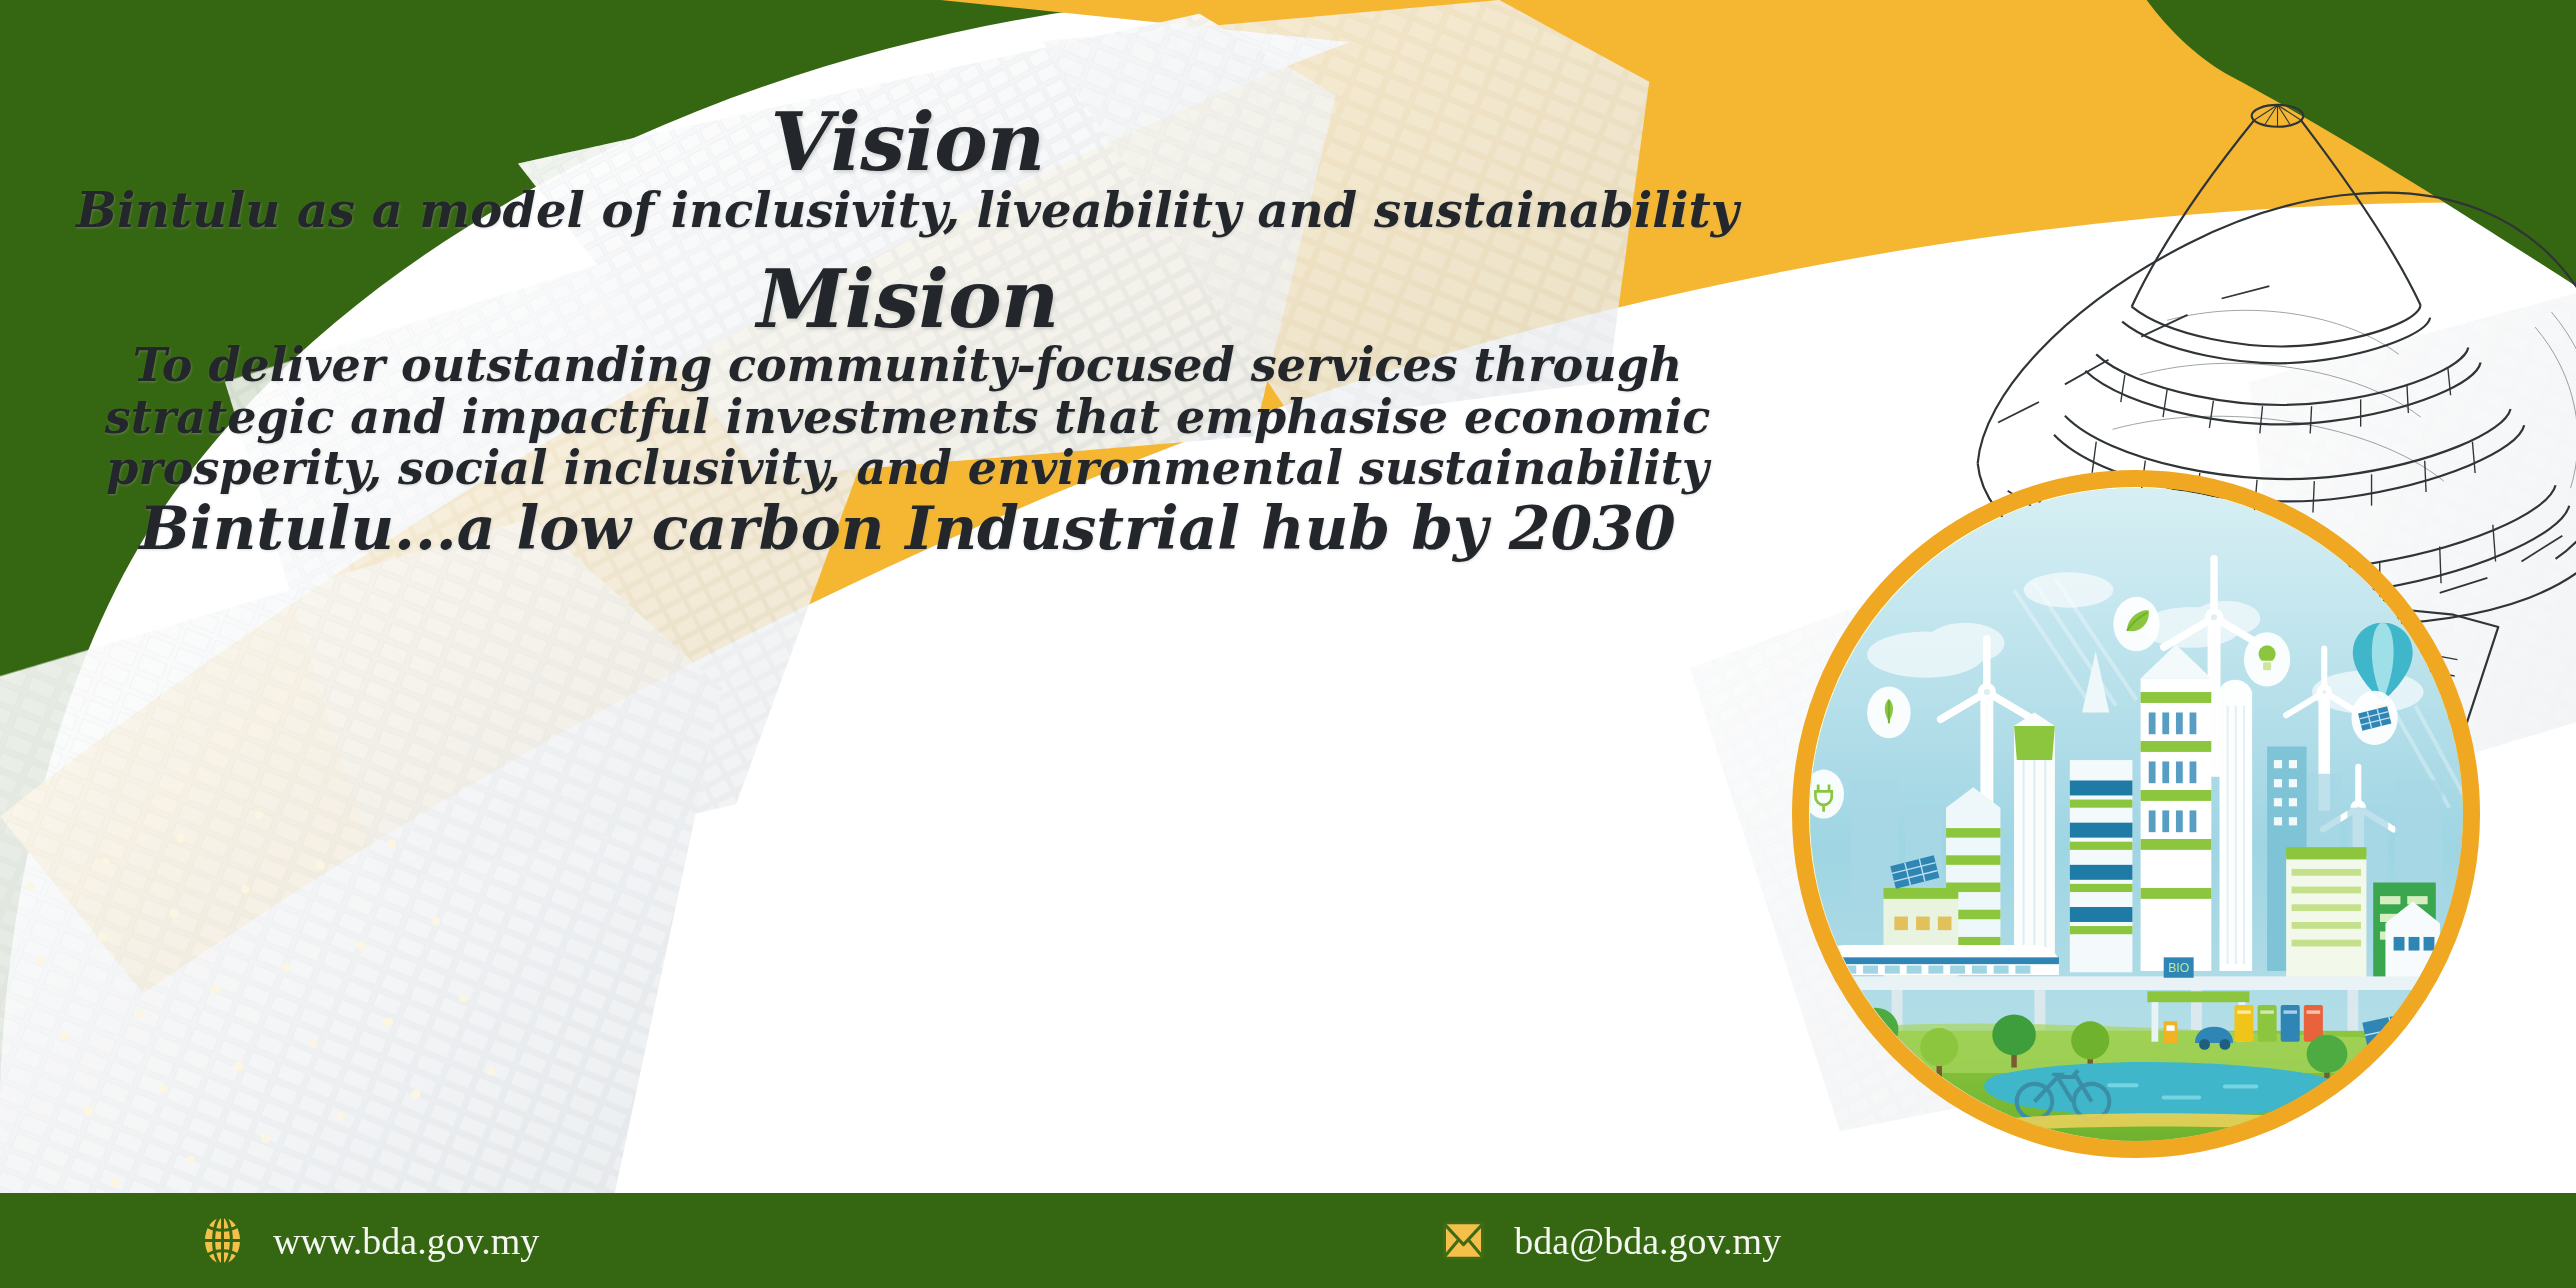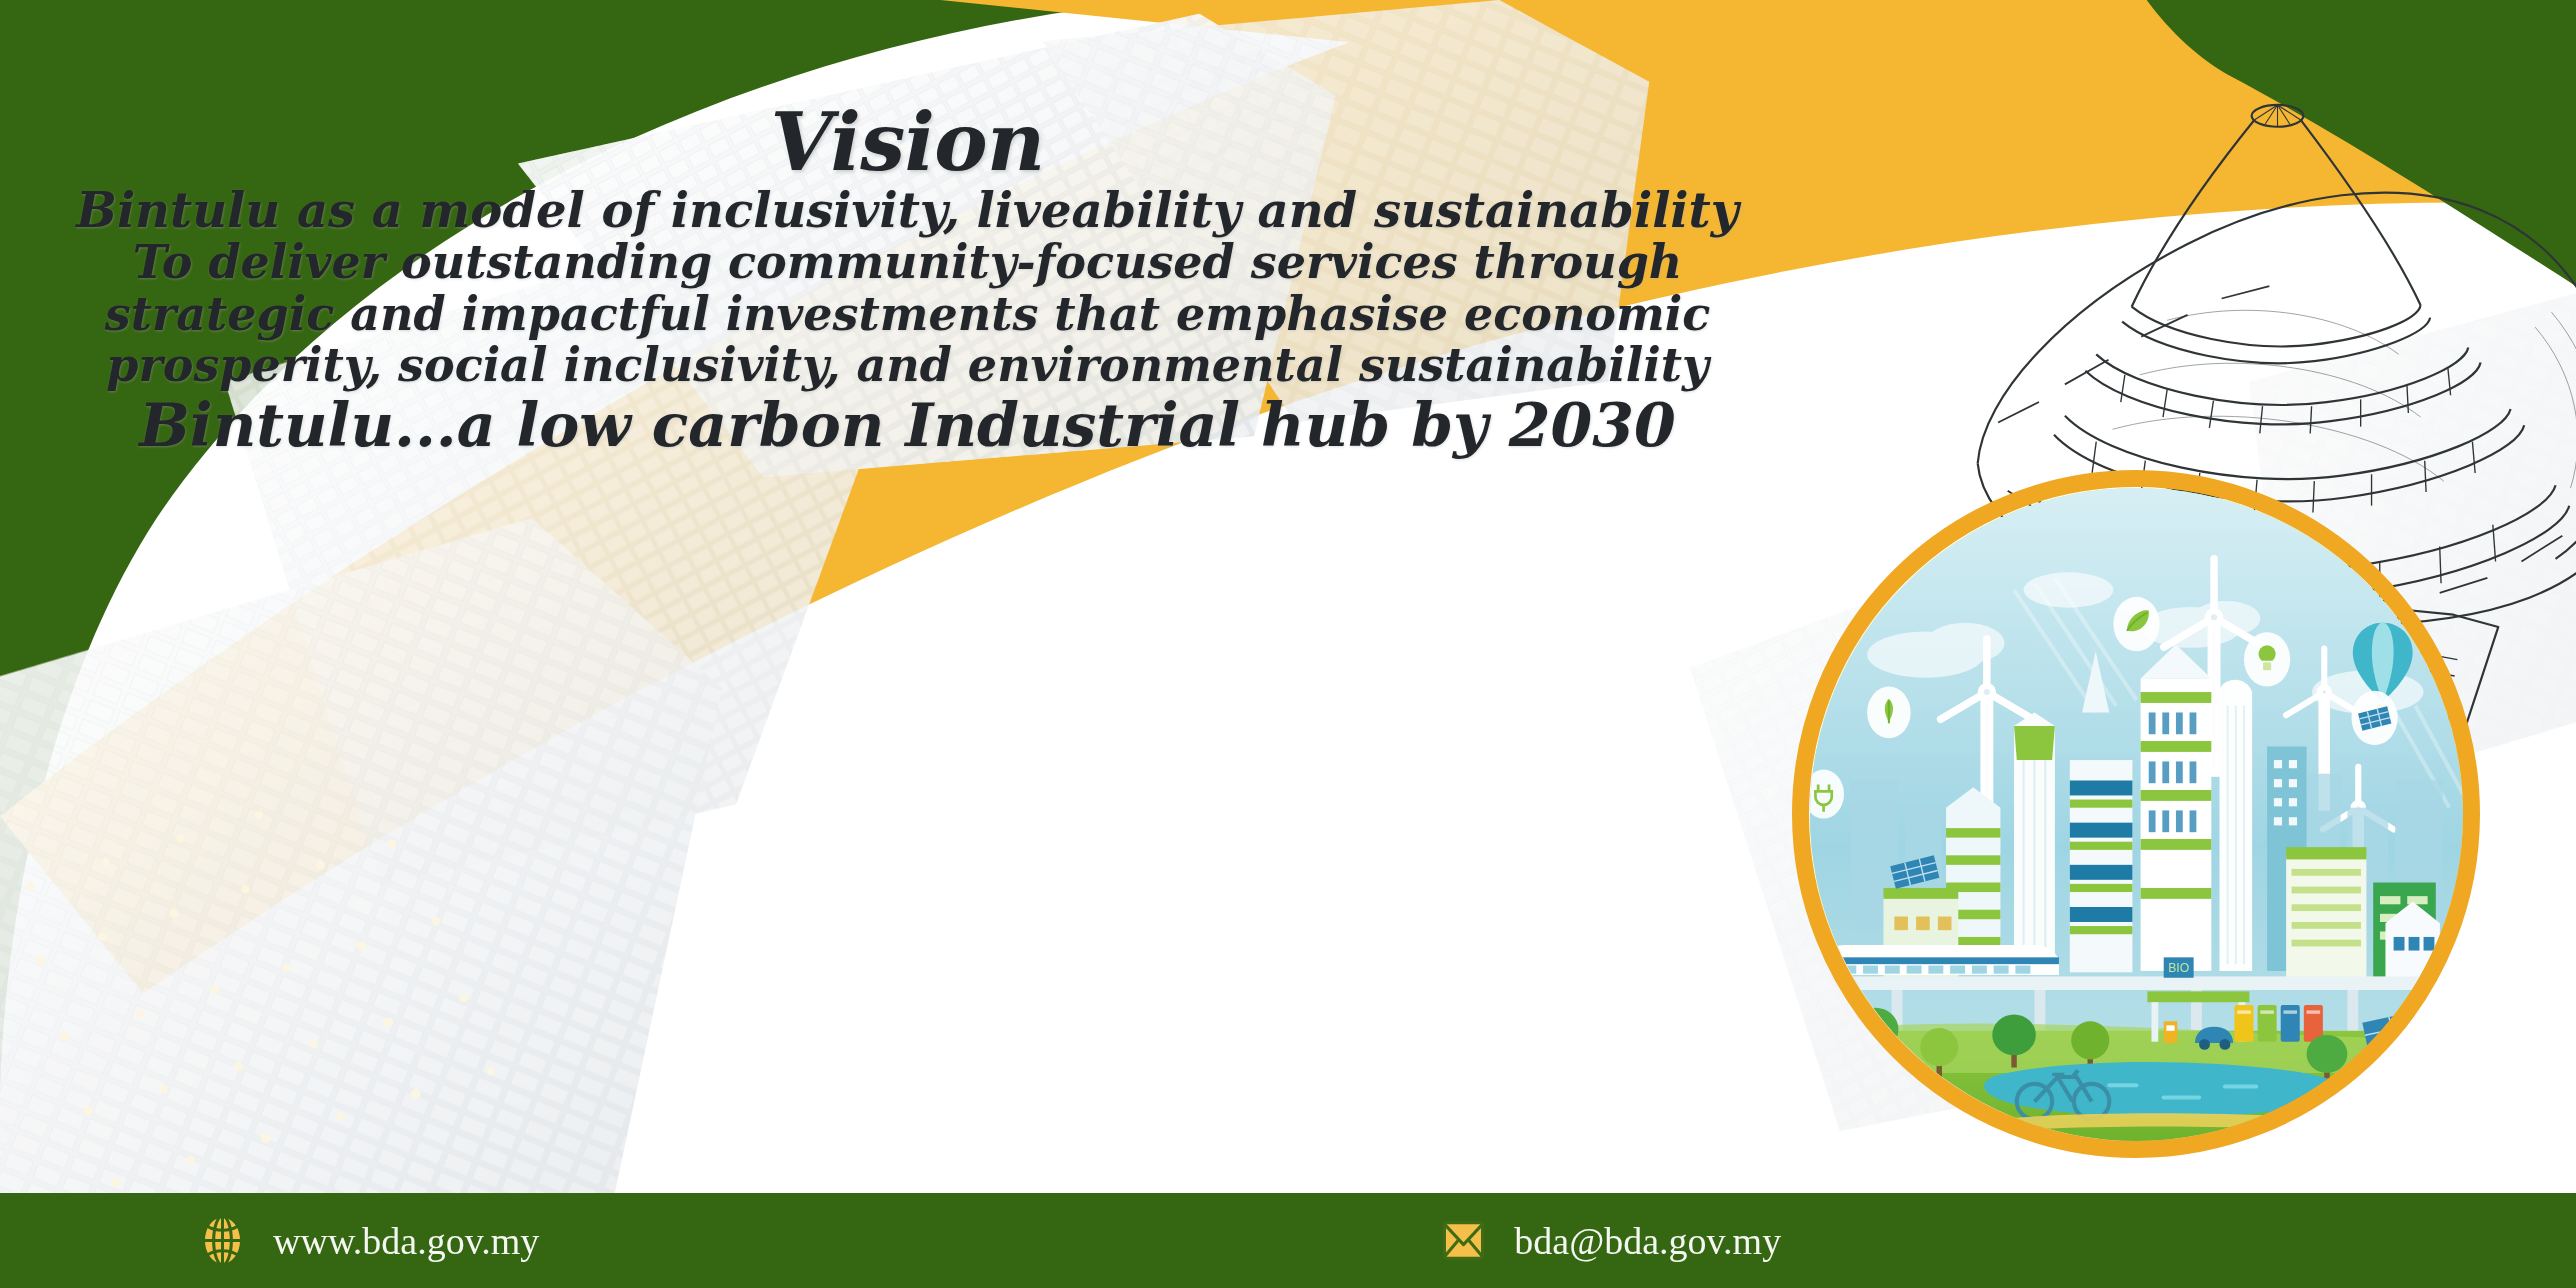--- a/index.html
+++ b/index.html
@@ -722,20 +722,21 @@
       </svg>
     </div>
     <div class="circle-ring"></div>
   </div>
 
   <div class="content">
 
     <h1 class="heading h-vision">Vision</h1>
     <p class="body-line t-vision">Bintulu as a model of inclusivity, liveability and sustainability</p>
 
+    <h1 class="heading h-mision">Mision</h1>
     <div class="mision-body">
       <span class="body-line">To deliver outstanding community-focused services through</span>
       <span class="body-line">strategic and impactful investments that emphasise economic</span>
       <span class="body-line">prosperity, social inclusivity, and environmental sustainability</span>
     </div>
 
     <p class="body-line t-theme">Bintulu...a low carbon Industrial hub by 2030</p>
   </div>
 
   <div class="footer">

